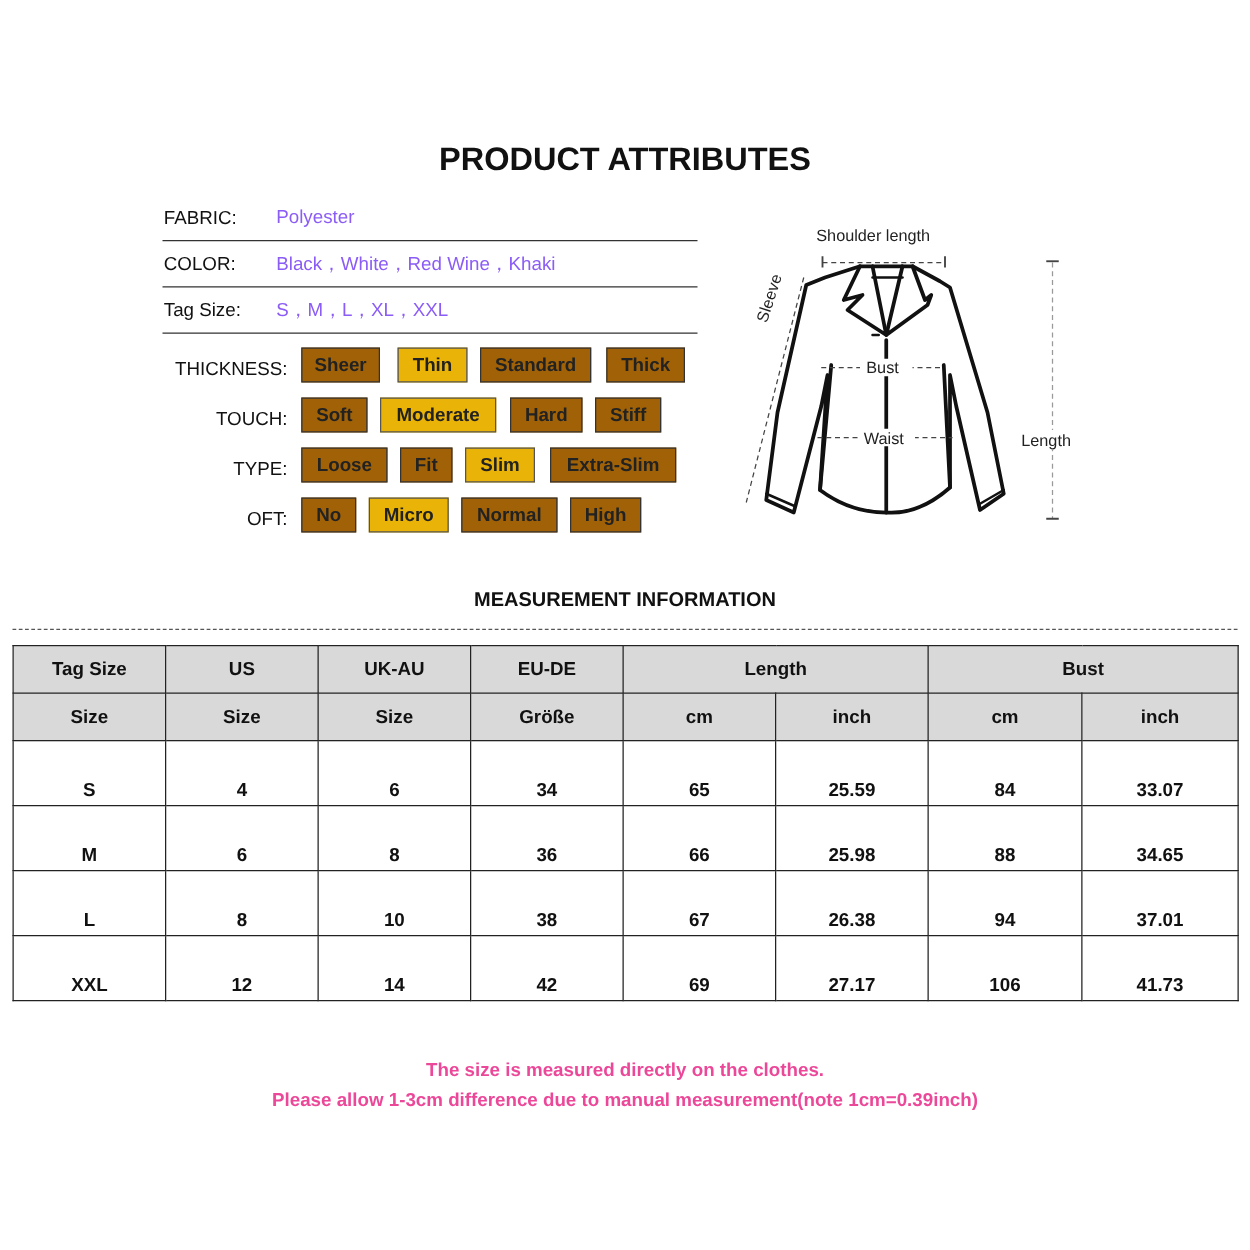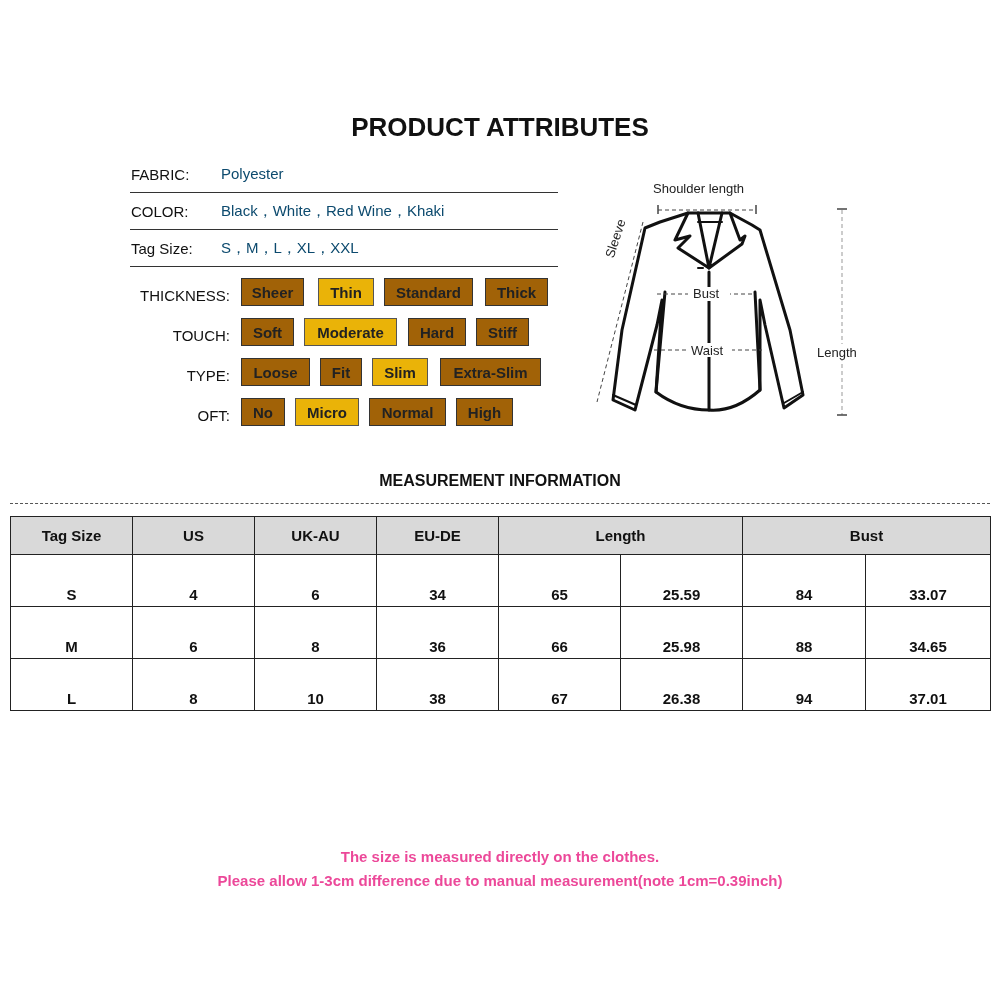--- a/index.html
+++ b/index.html
@@ -1,21 +1,21 @@
 <!DOCTYPE html>
 <html><head>
 <meta charset="utf-8">
 <style>
   html, body { margin: 0; padding: 0; background: #ffffff; }
   body { width: 1000px; height: 1000px; position: relative; overflow: hidden;
          font-family: "Liberation Sans", sans-serif; color: #111; }
   .abs { position: absolute; }
   .title { left: 0; width: 1000px; top: 112px; text-align: center; font-weight: bold; font-size: 26px; letter-spacing: 0px; }
   .attr-label { font-size: 15px; color: #111; }
-  .attr-value { font-size: 15px; color: #0c4a6e; }
+  .attr-value { font-size: 15px; color: #8b5cf6; }
   .sep { height: 1px; background: #333; left: 130px; width: 428px; }
   .opt-label { font-size: 15px; text-align: right; width: 110px; left: 120px; }
   .opt { position: absolute; top: 0; height: 28px; box-sizing: border-box; border: 1.5px solid #333;
          background: #a16207; font-size: 15px; font-weight: bold; color: #222;
          display: flex; align-items: center; justify-content: center; }
   .opt.selected { background: #eab308; border-color: #555; }
   .section-title { left: 0; width: 1000px; top: 472px; text-align: center; font-weight: bold; font-size: 16px; }
   .dashed { left: 10px; width: 980px; top: 503px; border-top: 1px dashed #555; height: 0; }
   table.meas { position: absolute; left: 10px; top: 516px; width: 980px; border-collapse: collapse; table-layout: fixed; }
   table.meas td { border: 1.5px solid #222; text-align: center; font-size: 15px; font-weight: bold; color: #111; padding: 0; }
@@ -132,20 +132,30 @@
   </colgroup>
   <tbody>
       <tr class="h">
     <td>Tag Size</td>
     <td>US</td>
     <td>UK-AU</td>
     <td>EU-DE</td>
     <td colspan="2">Length</td>
     <td colspan="2">Bust</td>
   </tr>
+  <tr class="h">
+    <td>Size</td>
+    <td>Size</td>
+    <td>Size</td>
+    <td>Größe</td>
+    <td>cm</td>
+    <td>inch</td>
+    <td>cm</td>
+    <td>inch</td>
+  </tr>
   <tr class="b">
     <td>S</td>
     <td>4</td>
     <td>6</td>
     <td>34</td>
     <td>65</td>
     <td>25.59</td>
     <td>84</td>
     <td>33.07</td>
   </tr>
@@ -162,17 +172,27 @@
   <tr class="b">
     <td>L</td>
     <td>8</td>
     <td>10</td>
     <td>38</td>
     <td>67</td>
     <td>26.38</td>
     <td>94</td>
     <td>37.01</td>
   </tr>
+  <tr class="b">
+    <td>XXL</td>
+    <td>12</td>
+    <td>14</td>
+    <td>42</td>
+    <td>69</td>
+    <td>27.17</td>
+    <td>106</td>
+    <td>41.73</td>
+  </tr>
 </tbody>
   </table>
 
 <div class="abs note" style="top:848px;">The size is measured directly on the clothes.</div>
 <div class="abs note" style="top:872px;">Please allow 1-3cm difference due to manual measurement(note 1cm=0.39inch)</div>
 
 </body></html>

